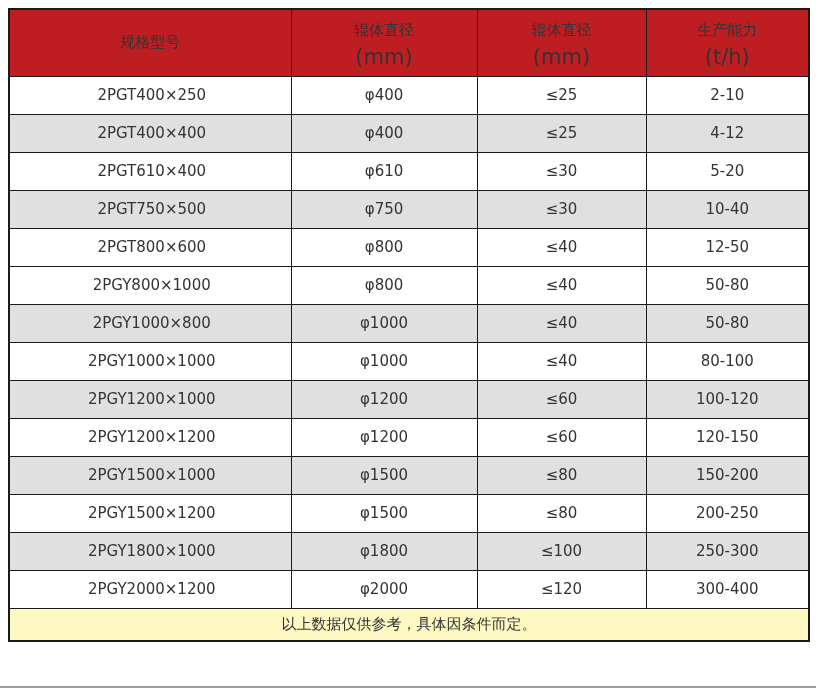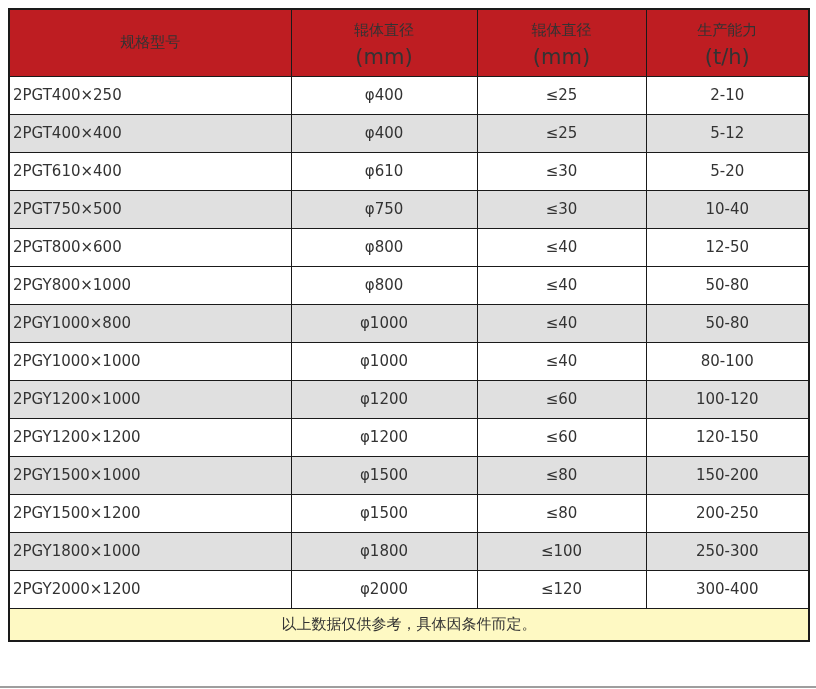--- a/index.html
+++ b/index.html
@@ -52,21 +52,21 @@
     font-weight: 400;
     text-align: center;
   }
   .th-title { line-height: 29px; font-size: 15px; }
   .th-unit  { line-height: 25px; font-size: 21px; }
   .th-unit:empty { display: none; }
   tbody tr { height: 38px; background: var(--row-bg); }
   tbody tr.alt { background: var(--row-alt-bg); }
   tbody td { text-align: center; }
   tbody td.col-model {
-    text-align: left;
+    text-align: center;
     padding-left: 3px;
   }
   tfoot tr { height: 33px; background: #fef9c3; }
   tfoot td {
     text-align: center;
     font-size: 14px;
   }
   .bottom-rule {
     position: absolute;
     left: 0;
@@ -112,21 +112,21 @@
         <tr>
           <td class="col-model">2PGT400×250</td>
           <td>φ400</td>
           <td>≤25</td>
           <td>2-10</td>
         </tr>
         <tr class="alt">
           <td class="col-model">2PGT400×400</td>
           <td>φ400</td>
           <td>≤25</td>
-          <td>5-12</td>
+          <td>4-12</td>
         </tr>
         <tr>
           <td class="col-model">2PGT610×400</td>
           <td>φ610</td>
           <td>≤30</td>
           <td>5-20</td>
         </tr>
         <tr class="alt">
           <td class="col-model">2PGT750×500</td>
           <td>φ750</td>

